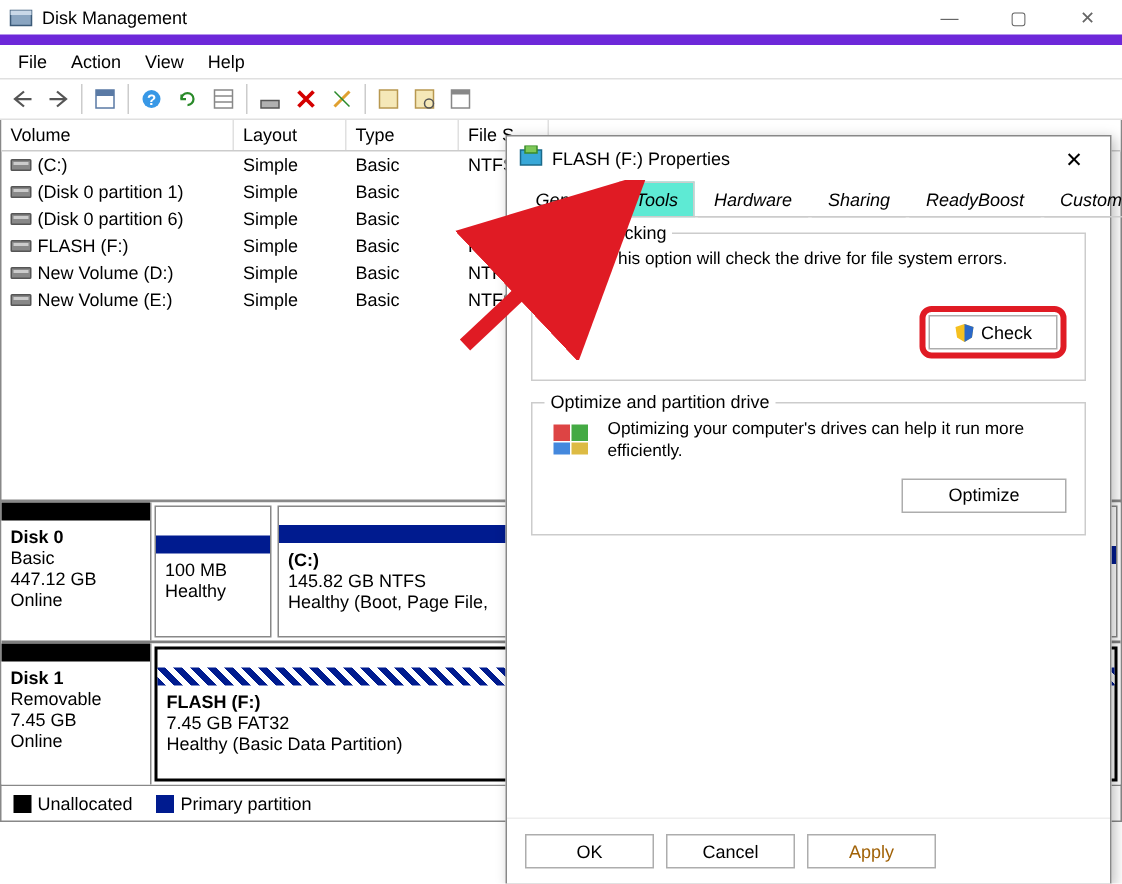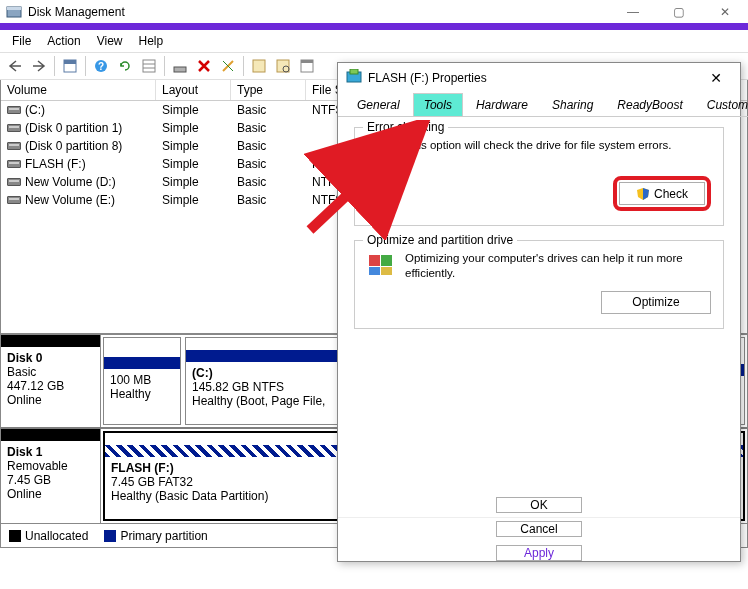--- a/index.html
+++ b/index.html
@@ -56,42 +56,42 @@
     border:1px solid #888; margin:2px; padding:4px 6px; position:relative;
     display:flex; flex-direction:column; justify-content:center;
   }
   .part-stripe-blue{ height:12px; background:#001b8f; margin:-4px -6px 4px -6px;}
   .part-stripe-hash{ height:12px; margin:-4px -6px 4px -6px;
     background:repeating-linear-gradient(45deg,#001b8f,#001b8f 4px,#fff 4px,#fff 8px);}
   .legend{ height:24px; border:1px solid #888; border-top:none; display:flex; align-items:center; padding:0 8px; gap:16px;}
   .legend-sw{ width:12px;height:12px; display:inline-block; vertical-align:middle; margin-right:4px;}
   
   .modal {
-    position:absolute; left:337px; top:62px; width:404px; height:500px;
+    position:absolute; left:337px; top:90px; width:404px; height:500px;
     background:#fff; border:1px solid #888; box-shadow:2px 2px 8px rgba(0,0,0,0.25);
     display:flex; flex-direction:column;
   }
   .modal-title{ height:30px; display:flex; align-items:center; padding:0 4px 0 8px;}
   .modal-close{ margin-left:auto; width:40px; height:28px; display:flex;align-items:center;justify-content:center; font-size:14px;}
   .tabs{ display:flex; padding:0 8px; gap:2px; font-size:12px;}
   .tab{ padding:4px 10px; border:1px solid transparent; border-bottom:1px solid #ccc;font-style:italic;}
   .tab.active{ border:1px solid #ccc; border-bottom-color:#fff; background:#5eead4;}
   .tab-content{ flex:1; padding:10px 16px; border-top:1px solid #ccc; margin-top:-1px;}
   .group{ border:1px solid #ccc; padding:10px 12px 14px; margin-bottom:14px; position:relative;}
   .group-title{ position:absolute; top:-8px; left:8px; background:#fff; padding:0 4px; font-size:12px;}
   .group-body{ display:flex; gap:10px; align-items:flex-start;}
   .group-icon{ width:28px; height:28px; flex:none;}
   .group-text{ flex:1; font-size:11.5px; line-height:1.3;}
   .group-btn-row{ display:flex; justify-content:flex-end; margin-top:10px;}
   .btn{ min-width:86px; height:23px; border:1px solid #adadad; background:#e1e1e1; font-size:12px; display:inline-flex; align-items:center; justify-content:center; padding:0 12px; gap:4px;}
   .btn.outlined{ background:#fff;}
-  .btn.disabled{ color:#6d28d9;}
+  .btn.disabled{ color:#a16207;}
   .check-highlight{ border:4px solid #e01b24; border-radius:8px; padding:2px;}
   .shield{ width:14px; height:14px;}
-  .modal-buttons{ height:44px; display:flex; align-items:center; justify-content:flex-end; gap:8px; padding:0 12px; border-top:1px solid #eee;flex-direction:column;}
+  .modal-buttons{ height:44px; display:flex; align-items:center; justify-content:flex-start; gap:8px; padding:0 12px; border-top:1px solid #eee;}
   
   .arrow{position:absolute; left:300px; top:120px; pointer-events:none;}
 </style>
 </head>
 <body>
 
 <div class="titlebar">
   <span class="title-icon">
     <svg width="16" height="16">
         <rect x="1" y="3" width="14" height="10" fill="#8aa5c1" stroke="#3b5a78"></rect>
@@ -209,21 +209,21 @@
         <span class="vol-icon"></span>
         <span>(Disk 0 partition 1)</span>
       </div>
     <div class="col-lay">Simple</div>
       <div class="col-type">Basic</div>
       <div class="col-fs"></div>
   </div>
   <div class="vl-row">
     <div class="col-vol">
         <span class="vol-icon"></span>
-        <span>(Disk 0 partition 8)</span>
+        <span>(Disk 0 partition 6)</span>
       </div>
     <div class="col-lay">Simple</div>
       <div class="col-type">Basic</div>
       <div class="col-fs"></div>
   </div>
   <div class="vl-row">
     <div class="col-vol">
         <span class="vol-icon"></span>
         <span>FLASH (F:)</span>
       </div>

